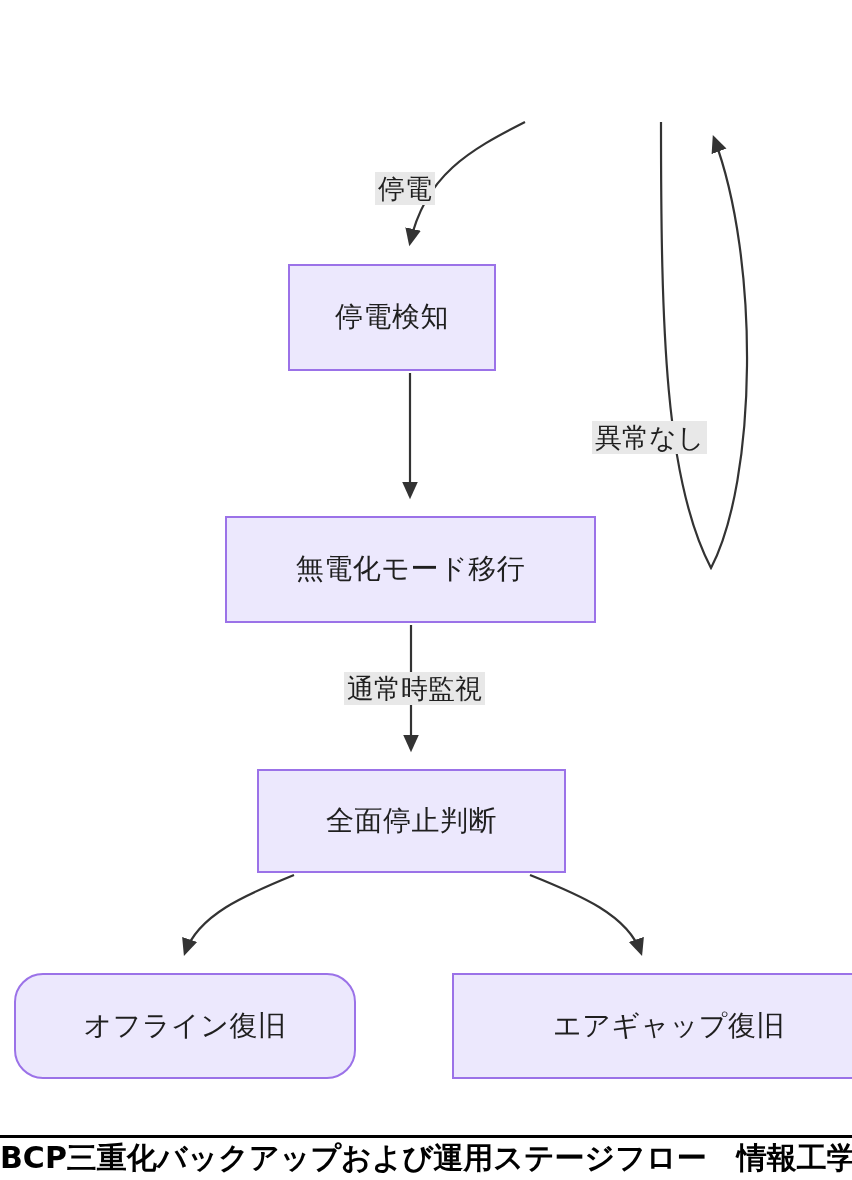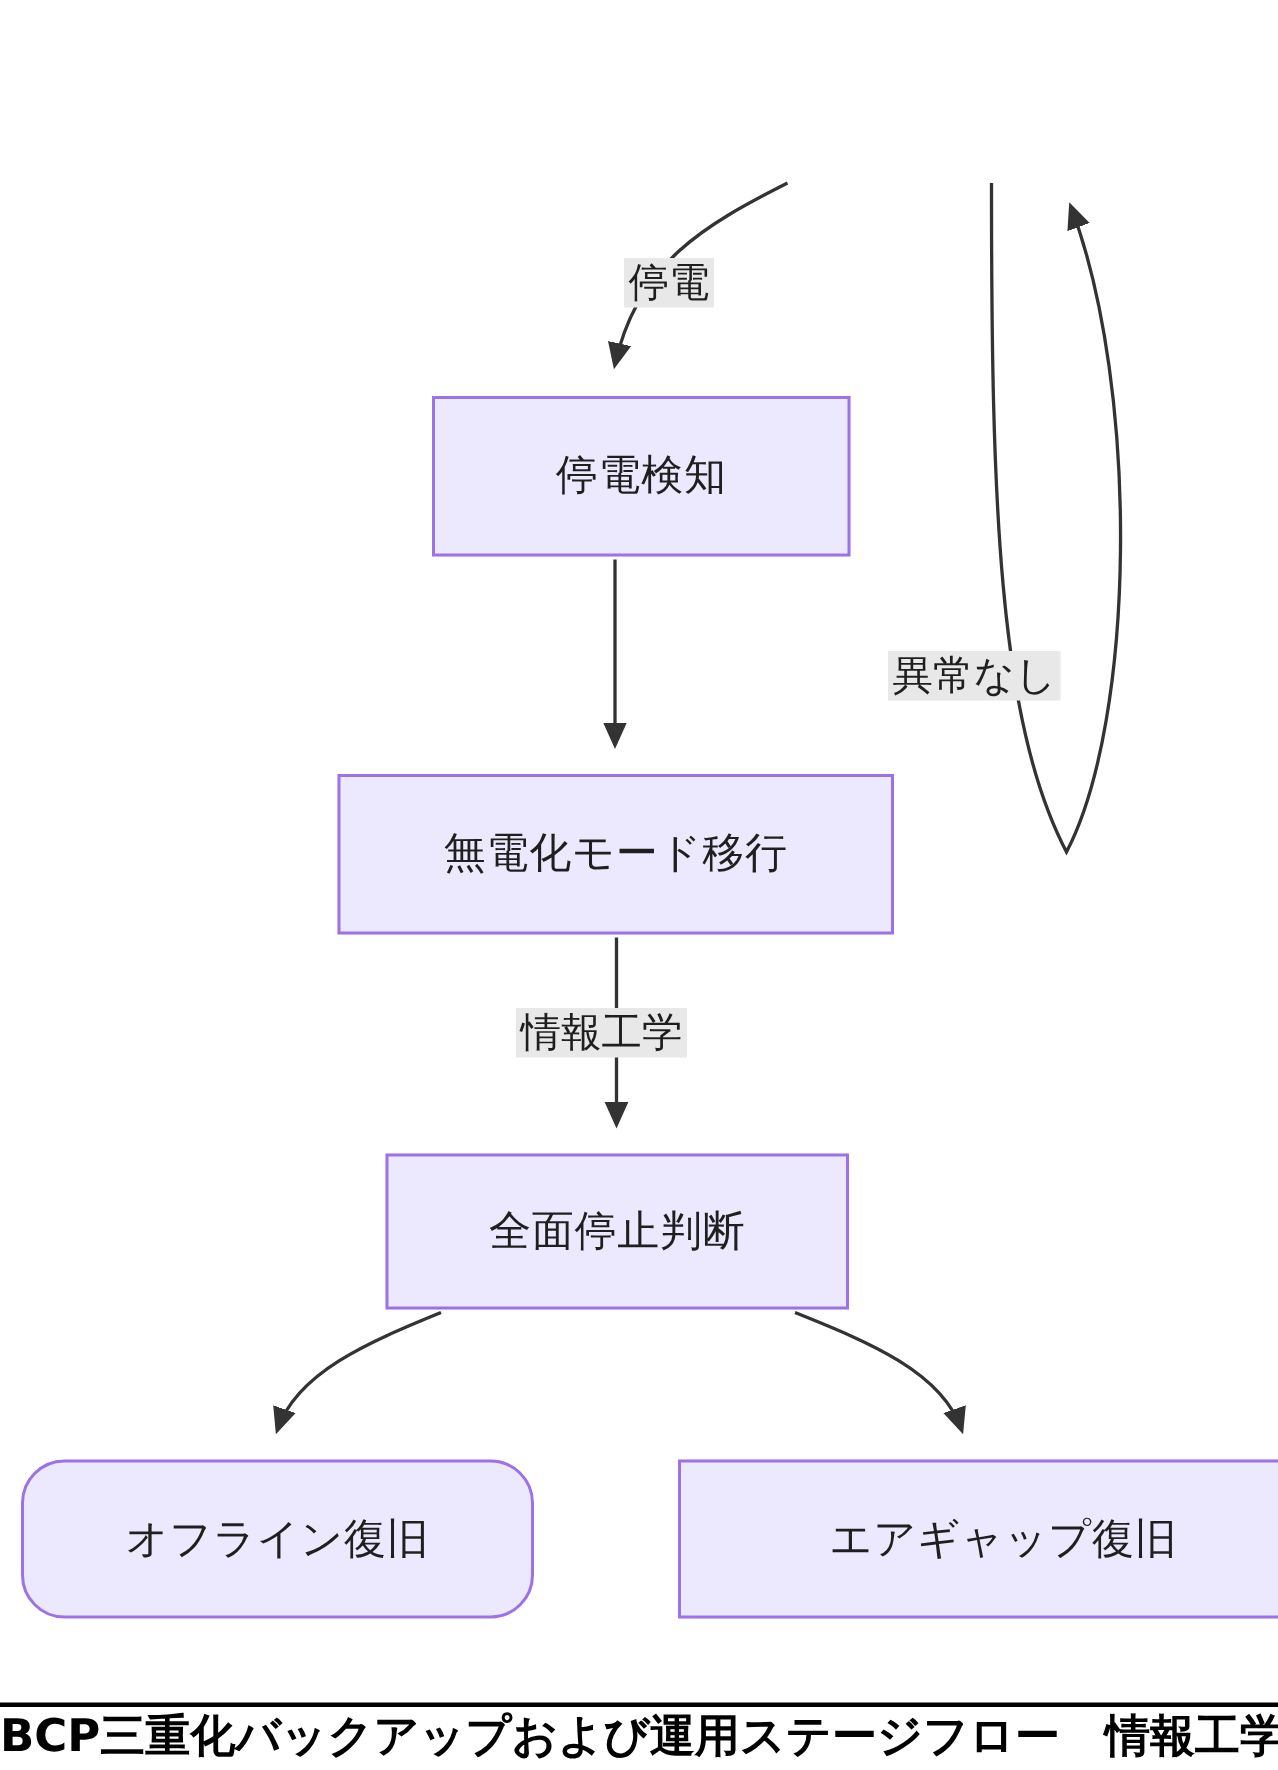--- a/index.html
+++ b/index.html
@@ -91,43 +91,43 @@
     <path d="M 661,122 C 661,330 665,480 711,568 C 757,480 760,260 714,138" fill="none" stroke="#333333" stroke-width="2.2" marker-end="url(#arrowhead)"></path>
 
     <path d="M 411,625 L 411,749" fill="none" stroke="#333333" stroke-width="2.2" marker-end="url(#arrowhead)"></path>
 
     <path d="M 294,875 C 245,895 198,915 185,953" fill="none" stroke="#333333" stroke-width="2.2" marker-end="url(#arrowhead)"></path>
 
     <path d="M 530,875 C 580,895 628,915 641,953" fill="none" stroke="#333333" stroke-width="2.2" marker-end="url(#arrowhead)"></path>
   </svg>
 
 
-  <div class="node-box" style="left:288px; top:264px; width:279px; height:107px;">
+  <div class="node-box" style="left:288px; top:264px; width:208px; height:107px;">
     <span class="node-label">停電検知</span>
   </div>
 
   <div class="node-box" style="left:225px; top:516px; width:371px; height:107px;">
     <span class="node-label">無電化モード移行</span>
   </div>
 
   <div class="node-box" style="left:257px; top:769px; width:309px; height:104px;">
     <span class="node-label">全面停止判断</span>
   </div>
 
   <div class="node-box" style="left:14px; top:973px; width:342px; height:106px;border-radius:29px;">
     <span class="node-label">オフライン復旧</span>
   </div>
 
   <div class="node-box" style="left:452px; top:973px; width:434px; height:106px;">
     <span class="node-label">エアギャップ復旧</span>
   </div>
 
-  <div class="edge-label" style="left:375px; top:172px;margin-left:41px;">停電</div>
+  <div class="edge-label" style="left:375px; top:172px;">停電</div>
 
-  <div class="edge-label" style="left:592px; top:434px;text-align:right;">異常なし</div>
+  <div class="edge-label" style="left:592px; top:421px;text-align:right;">異常なし</div>
 
-  <div class="edge-label" style="left:344px; top:672px;">情報工学</div>
+  <div class="edge-label" style="left:344px; top:672px;">通常時監視</div>
 
   <div id="caption-bar" style="top:1135px; height:48px;">
     <span id="caption-text">BCP三重化バックアップおよび運用ステージフロー　情報工学</span>
   </div>
 
 </div>
 
 </body></html>

